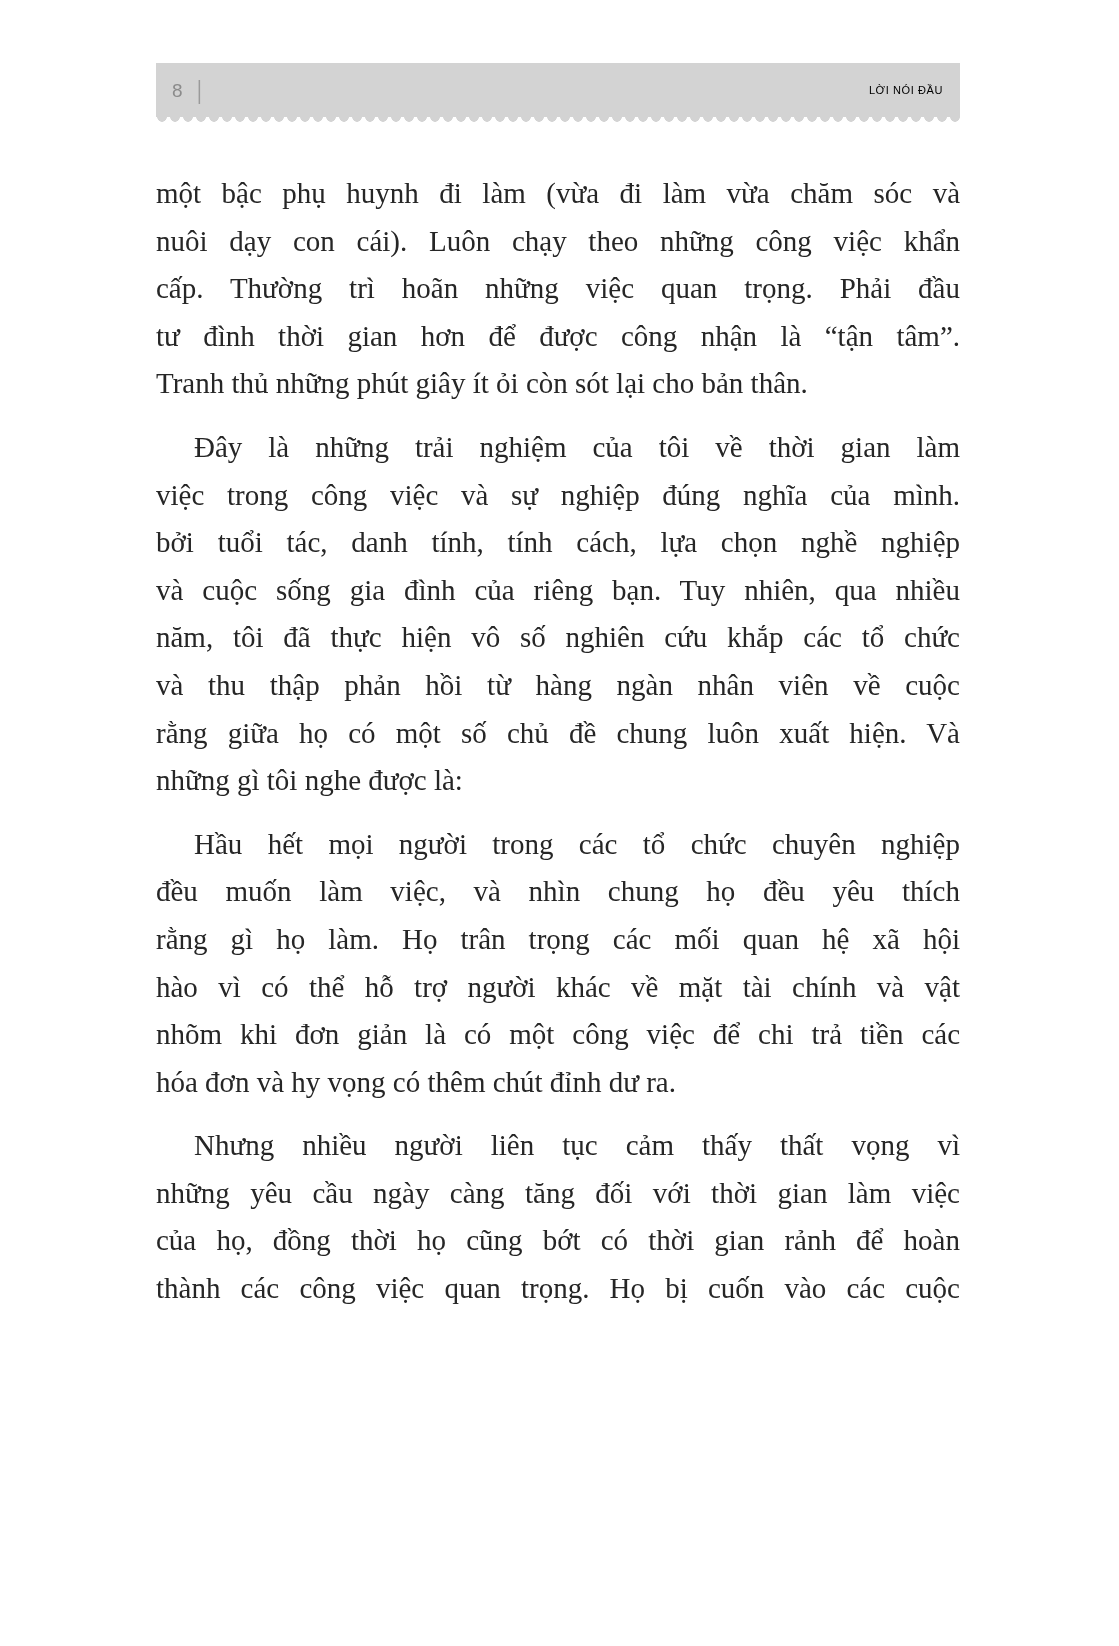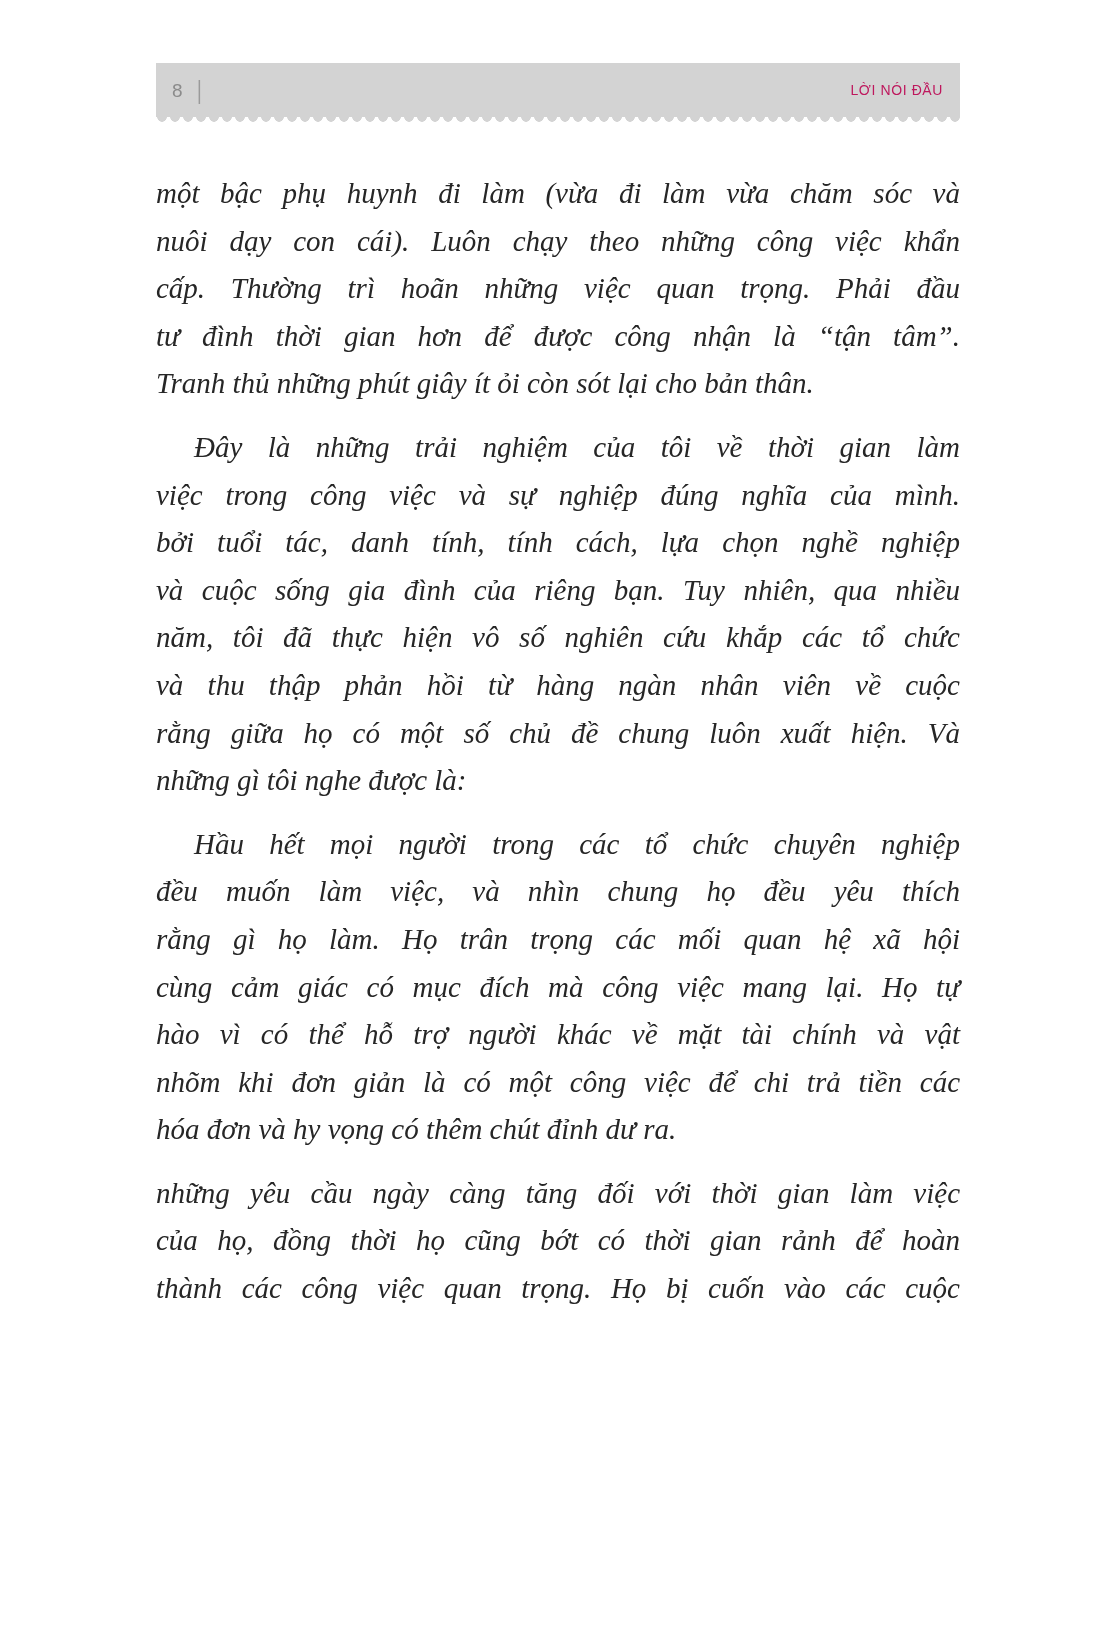--- a/index.html
+++ b/index.html
@@ -50,35 +50,35 @@
     color: #8b8b8b;
   }
   .header-sep {
     font-size: 26px;
     font-weight: 300;
     line-height: 1;
     color: #9a9a9a;
     transform: scaleX(0.7);
   }
   .band-title {
-    font-size: 14px;
+    font-size: 11px;
     letter-spacing: 0.6px;
-    color: #be185d;
+    color: #000000;
   }
 
   
   .content {
     position: absolute;
     left: 156px; top: 170px;
     width: 804px;
     font-size: 29px;
     line-height: 47.6px;
     color: #262626;
   }
-  .para { margin: 0 0 16px 0; font-style: italic; }
+  .para { margin: 0 0 16px 0; }
   .line {
     text-align: justify;
     text-align-last: justify;
   }
   .line.last { text-align-last: left; }
   .line.indent {
     padding-left: 38px;
     box-sizing: border-box;
   }
 </style>
@@ -113,26 +113,26 @@
       <div class="line">năm, tôi đã thực hiện vô số nghiên cứu khắp các tổ chức</div>
       <div class="line">và thu thập phản hồi từ hàng ngàn nhân viên về cuộc</div>
       <div class="line">rằng giữa họ có một số chủ đề chung luôn xuất hiện. Và</div>
       <div class="line last">những gì tôi nghe được là:</div>
     </div>
 
     <div class="para">
       <div class="line indent">Hầu hết mọi người trong các tổ chức chuyên nghiệp</div>
       <div class="line">đều muốn làm việc, và nhìn chung họ đều yêu thích</div>
       <div class="line">rằng gì họ làm. Họ trân trọng các mối quan hệ xã hội</div>
-      <div class="line">cùng cảm giác có mục đích mà công việc mang lại. Họ tự</div>
       <div class="line">hào vì có thể hỗ trợ người khác về mặt tài chính và vật</div>
       <div class="line">nhõm khi đơn giản là có một công việc để chi trả tiền các</div>
       <div class="line last">hóa đơn và hy vọng có thêm chút đỉnh dư ra.</div>
     </div>
 
     <div class="para">
+      <div class="line indent">Nhưng nhiều người liên tục cảm thấy thất vọng vì</div>
       <div class="line">những yêu cầu ngày càng tăng đối với thời gian làm việc</div>
       <div class="line">của họ, đồng thời họ cũng bớt có thời gian rảnh để hoàn</div>
       <div class="line">thành các công việc quan trọng. Họ bị cuốn vào các cuộc</div>
     </div>
 
   </main>
 </div>
 
 </body></html>

